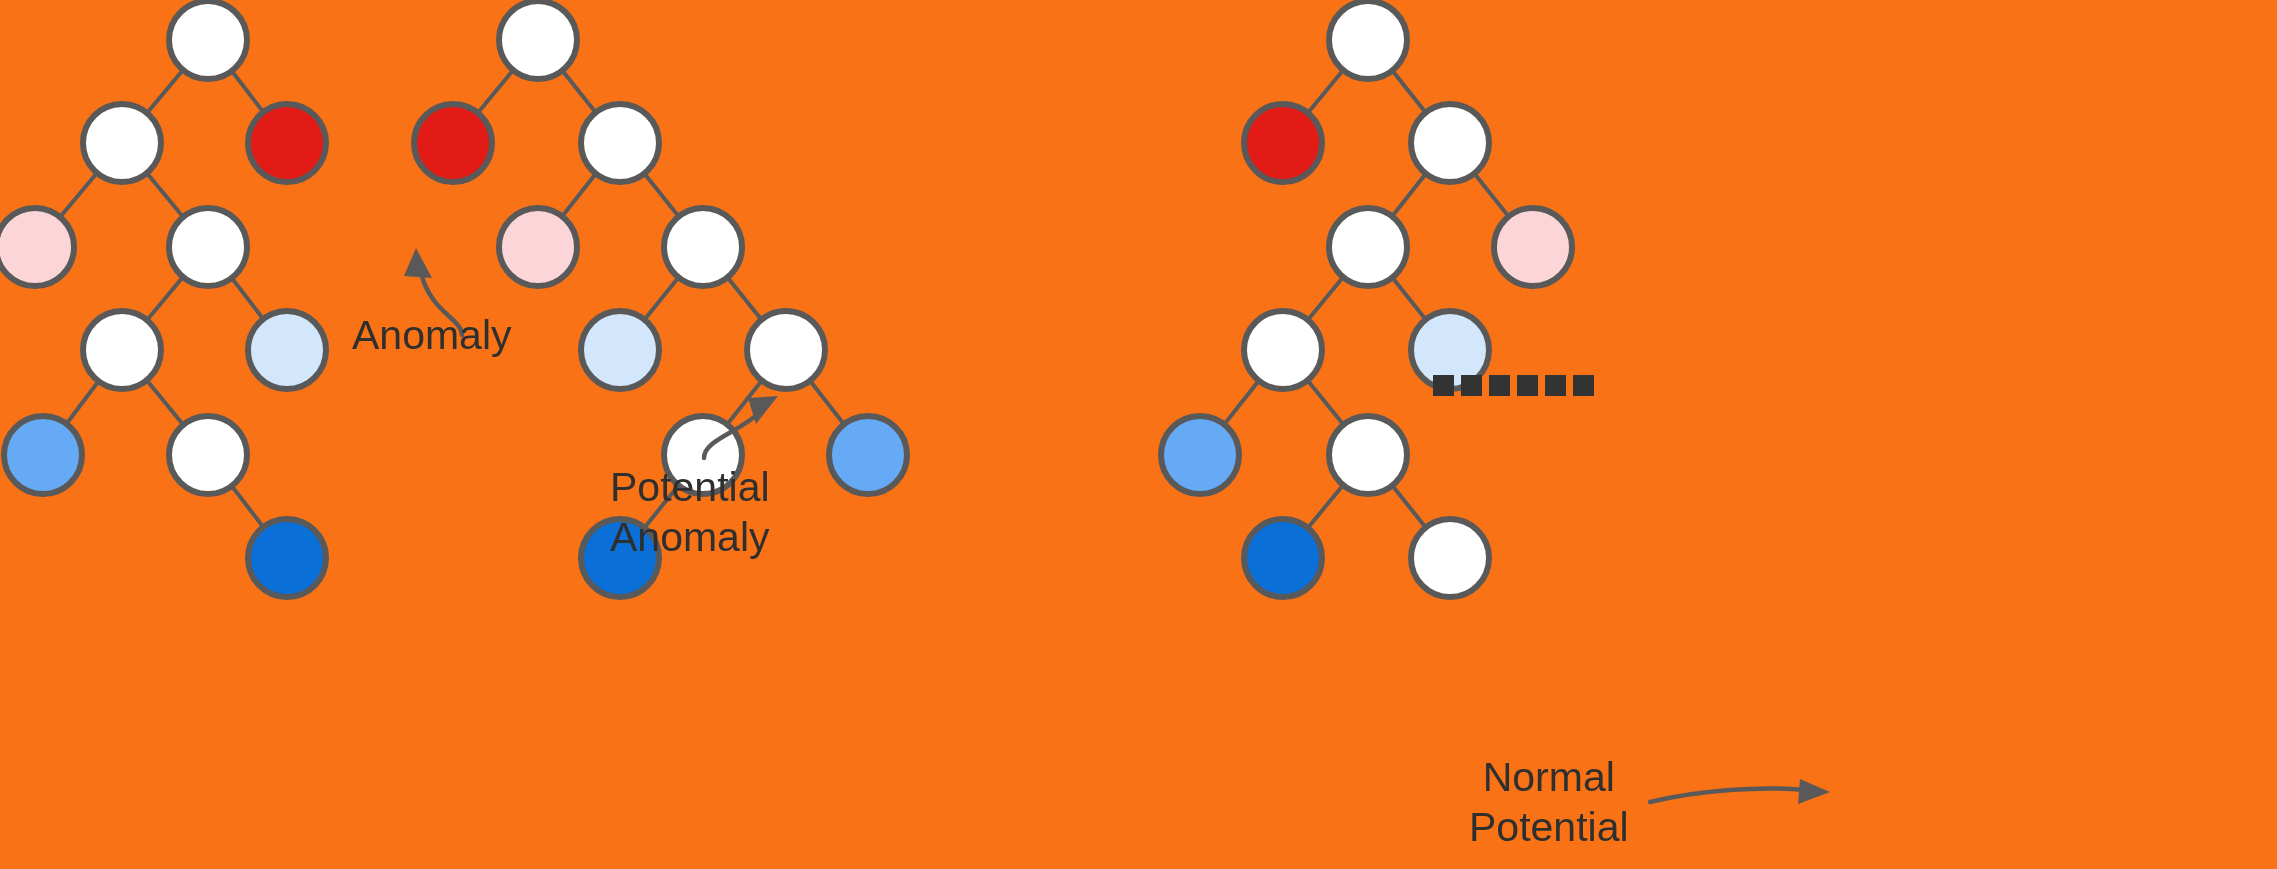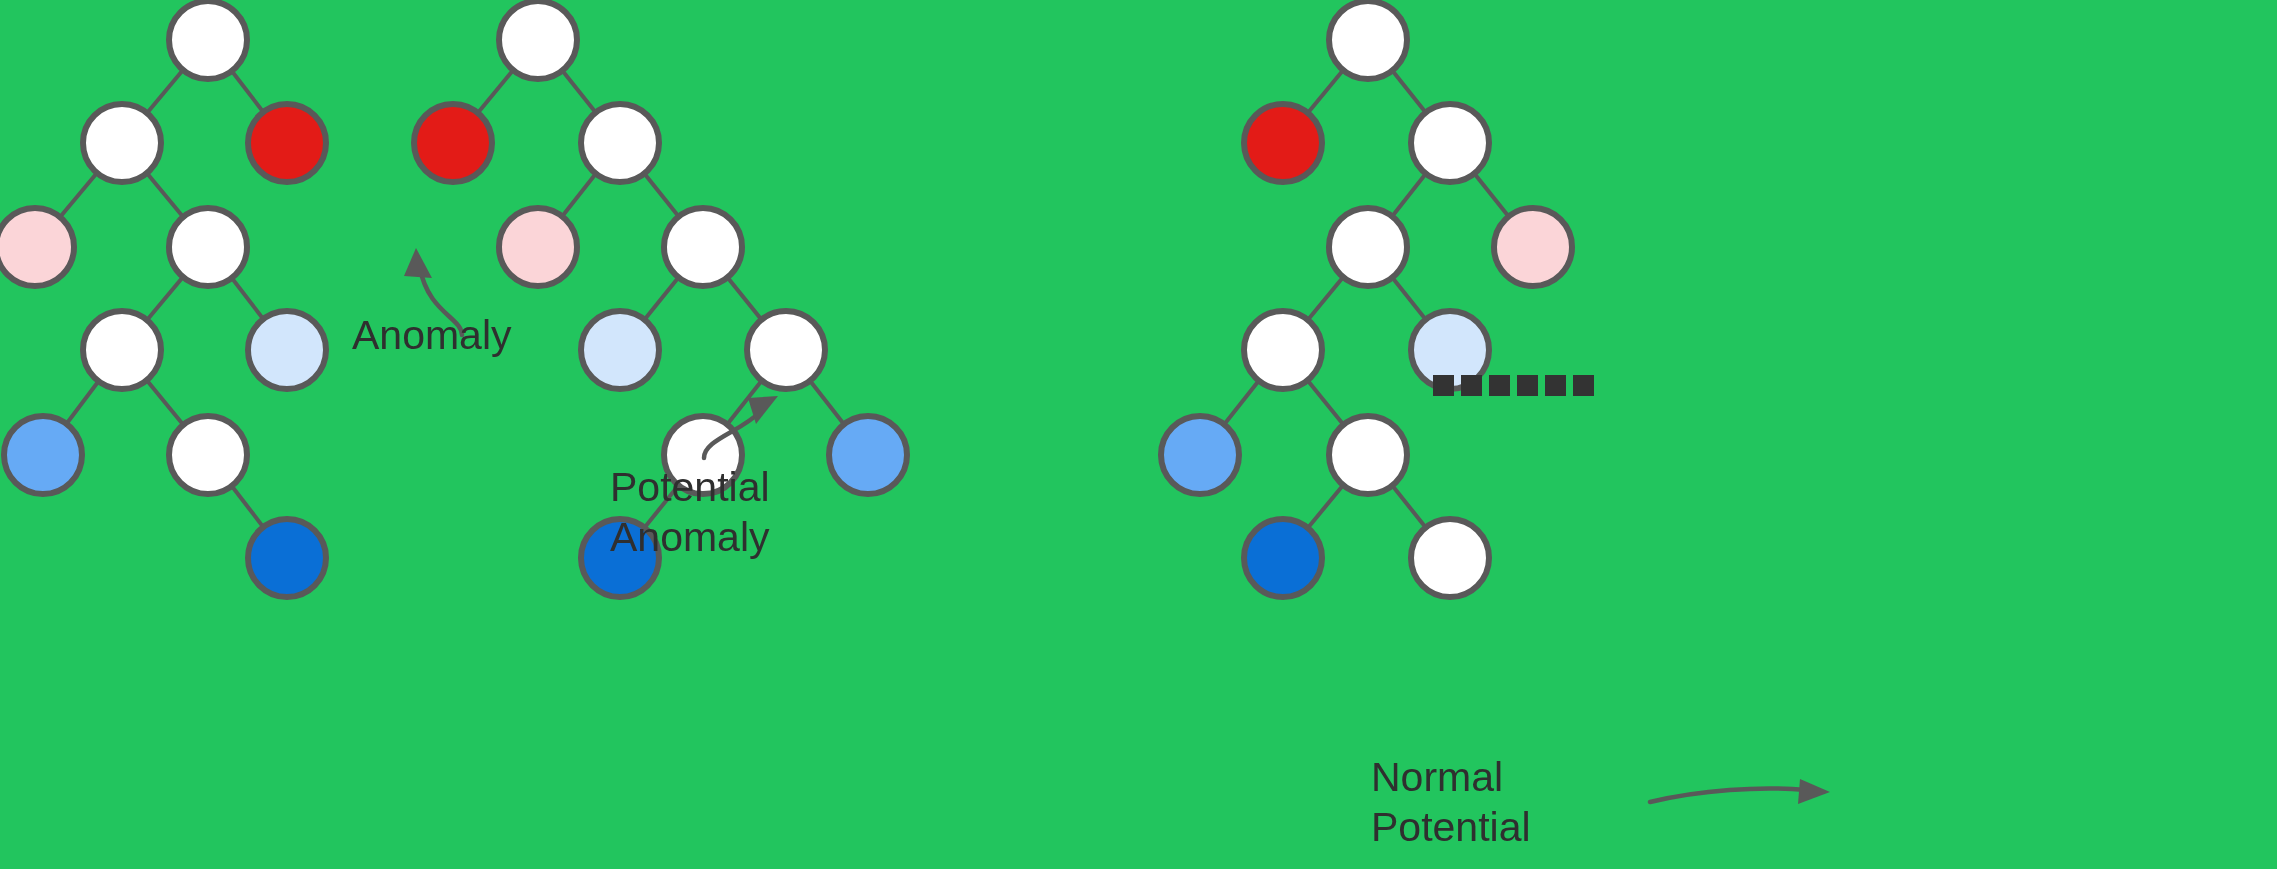--- a/index.html
+++ b/index.html
@@ -4,21 +4,21 @@
 <style>
   html, body {
     margin: 0;
     padding: 0;
     background: #ffffff;
   }
   #stage {
     position: relative;
     width: 2277px;
     height: 869px;
-    background: #22c55e;
+    background: #f97316;
     overflow: hidden;
     font-family: "Liberation Sans", sans-serif;
   }
   #forest-svg {
     position: absolute;
     left: 0;
     top: 0;
     width: 2277px;
     height: 869px;
   }
@@ -50,21 +50,21 @@
     position: absolute;
     color: #2f2f2f;
     font-family: "Liberation Sans", sans-serif;
     font-size: 41px;
     line-height: 50px;
     letter-spacing: 0px;
     white-space: pre;
   }
   #label-anomaly  { left: 352px;  top: 310px; }
   #label-potential{ left: 610px;  top: 462px; }
-  #label-normal   { left: 1371px; top: 752px; text-align: left; }
+  #label-normal   { left: 1469px; top: 752px; text-align: center; }
 </style>
 </head>
 <body>
 
 <div id="stage">
 
   <svg id="forest-svg" viewBox="0 0 2277 869">
 
     <g>
       <g>

